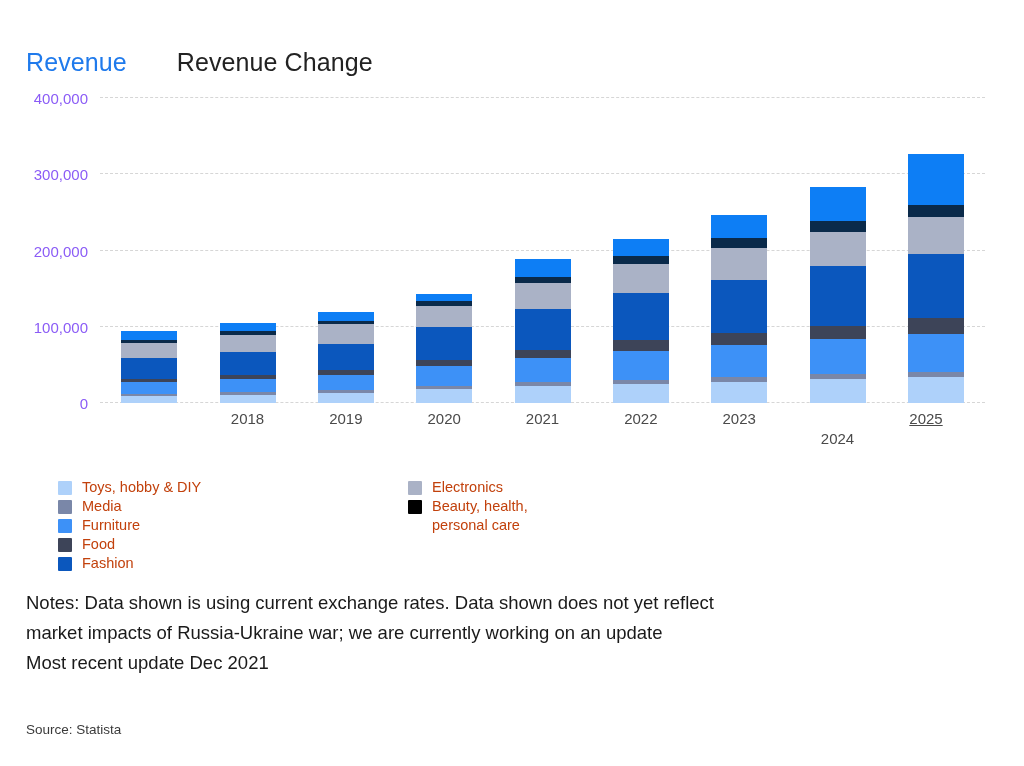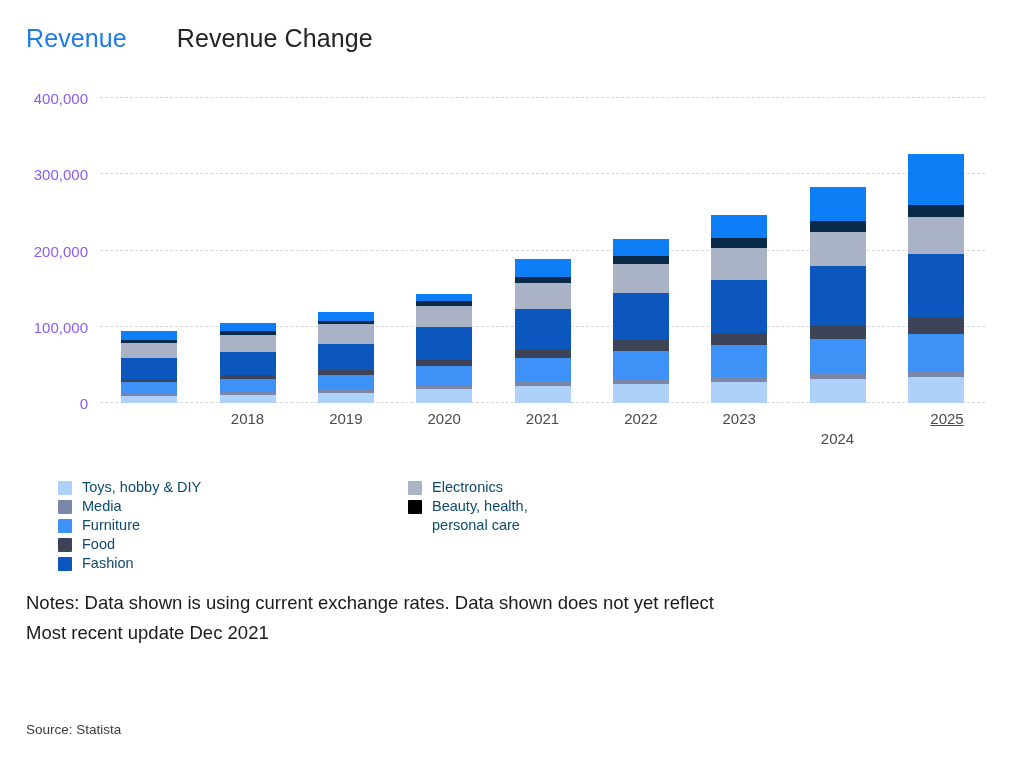--- a/index.html
+++ b/index.html
@@ -25,21 +25,21 @@
     align-items: baseline;
     gap: 50px;
   }
   .tab {
     font-size: 25px;
     letter-spacing: .1px;
     white-space: nowrap;
     cursor: pointer;
   }
   .tab.active { color: #1f7aec; }
-  .tab.inactive { color: #222222; }
+  .tab.inactive { color: #222222; margin-top: 24px; }
 
   
   #chart {
     position: absolute;
     left: 0;
     top: 80px;
     width: 1024px;
     height: 360px;
   }
   
@@ -120,21 +120,21 @@
   .legend-item.tall { height: 38px; }
   .swatch {
     width: 14px;
     height: 14px;
     flex: 0 0 14px;
     margin-top: 3px;
     border-radius: 1px;
   }
   .legend-label {
     font-size: 14.5px;
-    color: #0c4a6e;
+    color: #c2410c;
     line-height: 19px;
     white-space: pre-line;
   }
 
   
   #notes {
     position: absolute;
     left: 26px;
     top: 588px;
     width: 880px;
@@ -267,21 +267,21 @@
       </div>
     </div>
   <div id="xlabels">
       <div class="xtick" style="left: 102.5px;">2018</div>
       <div class="xtick" style="left: 200.833px;">2019</div>
       <div class="xtick" style="left: 299.167px;">2020</div>
       <div class="xtick" style="left: 397.5px;">2021</div>
       <div class="xtick" style="left: 495.833px;">2022</div>
       <div class="xtick" style="left: 594.167px;">2023</div>
       <div class="xtick" style="left: 692.5px; margin-top: 20px;">2024</div>
-      <div class="xtick" style="left: 802px; text-decoration: underline;">2025</div>
+      <div class="xtick" style="left: 781px; text-decoration: underline;">2025</div>
     </div>
 </div>
 
 <div id="legend">
   <div class="legend-col" id="legend-col-1">
       <div class="legend-item">
         <span class="swatch" style="background: rgb(174, 209, 250);"></span>
         <span class="legend-label">Toys, hobby &amp; DIY</span>
       </div>
       <div class="legend-item">
@@ -309,15 +309,16 @@
       <div class="legend-item tall">
         <span class="swatch" style="background: rgb(0, 0, 0);"></span>
         <span class="legend-label">Beauty, health,
 personal care</span>
       </div>
     </div>
 </div>
 
 <div id="notes">
   <div class="note-line">Notes: Data shown is using current exchange rates. Data shown does not yet reflect</div>
+  <div class="note-line">market impacts of Russia-Ukraine war; we are currently working on an update</div>
   <div class="note-line">Most recent update Dec 2021</div>
 </div>
 <div id="source">Source: Statista</div>
 
 </body></html>

